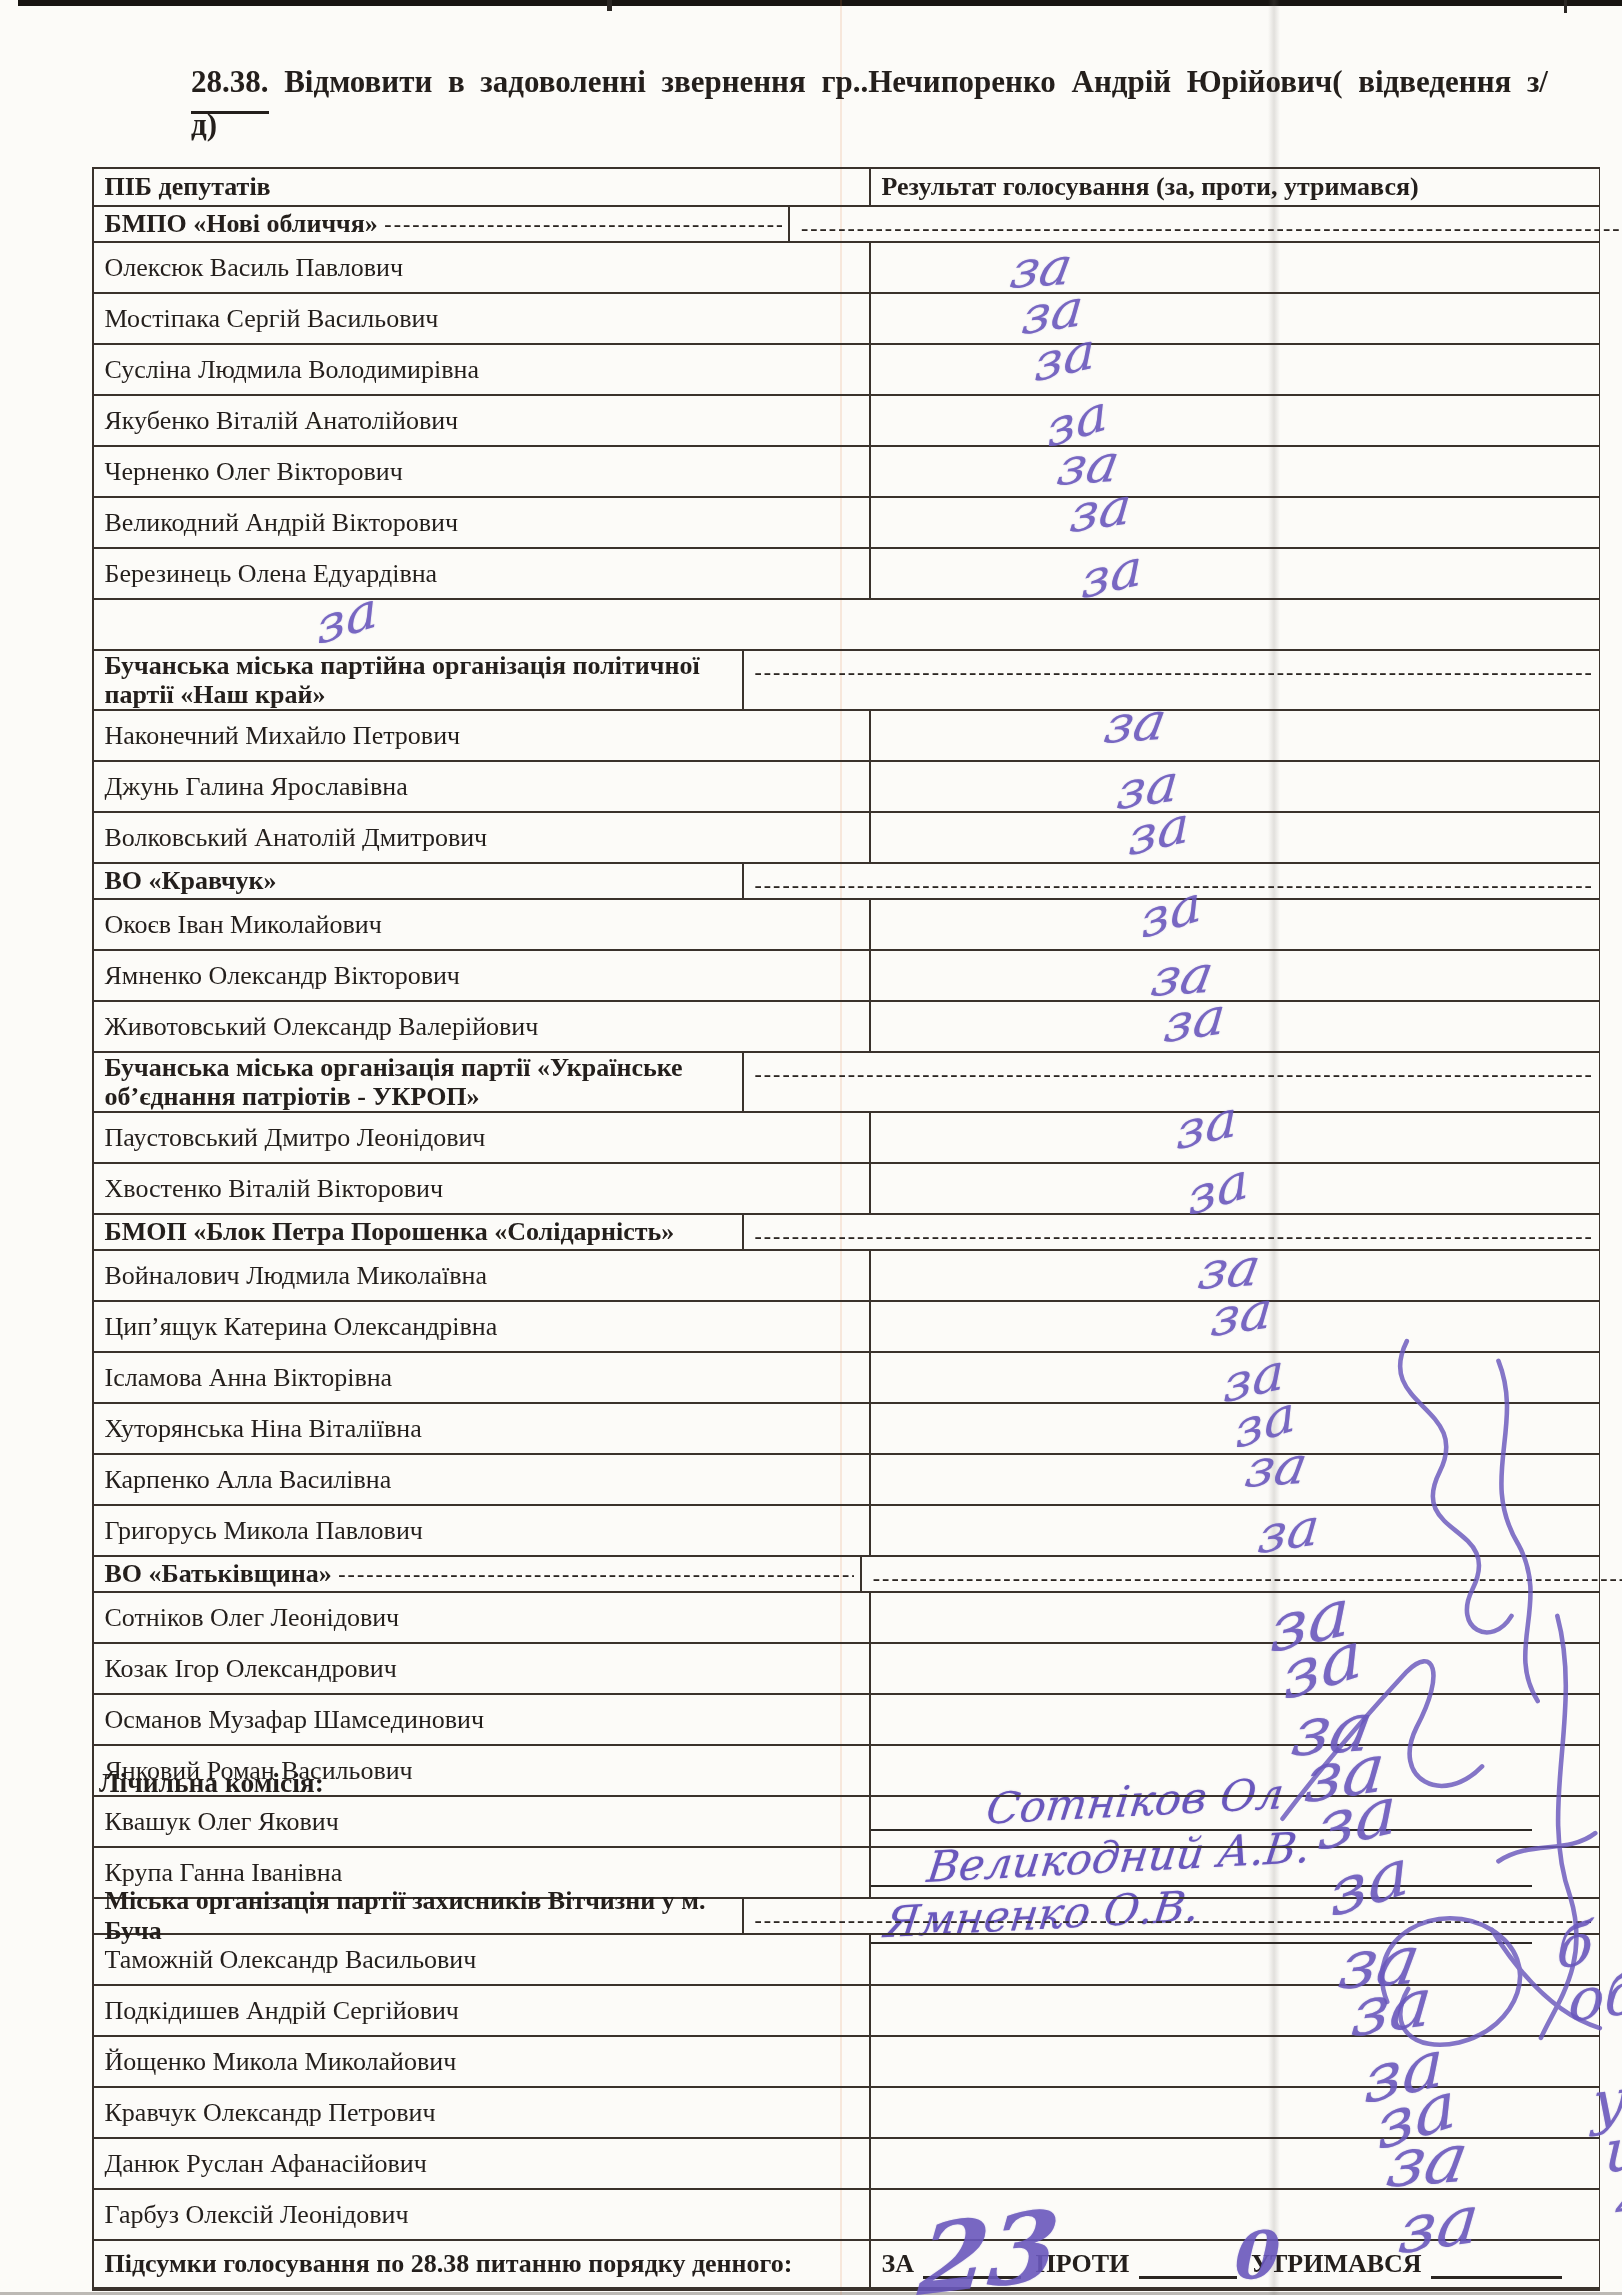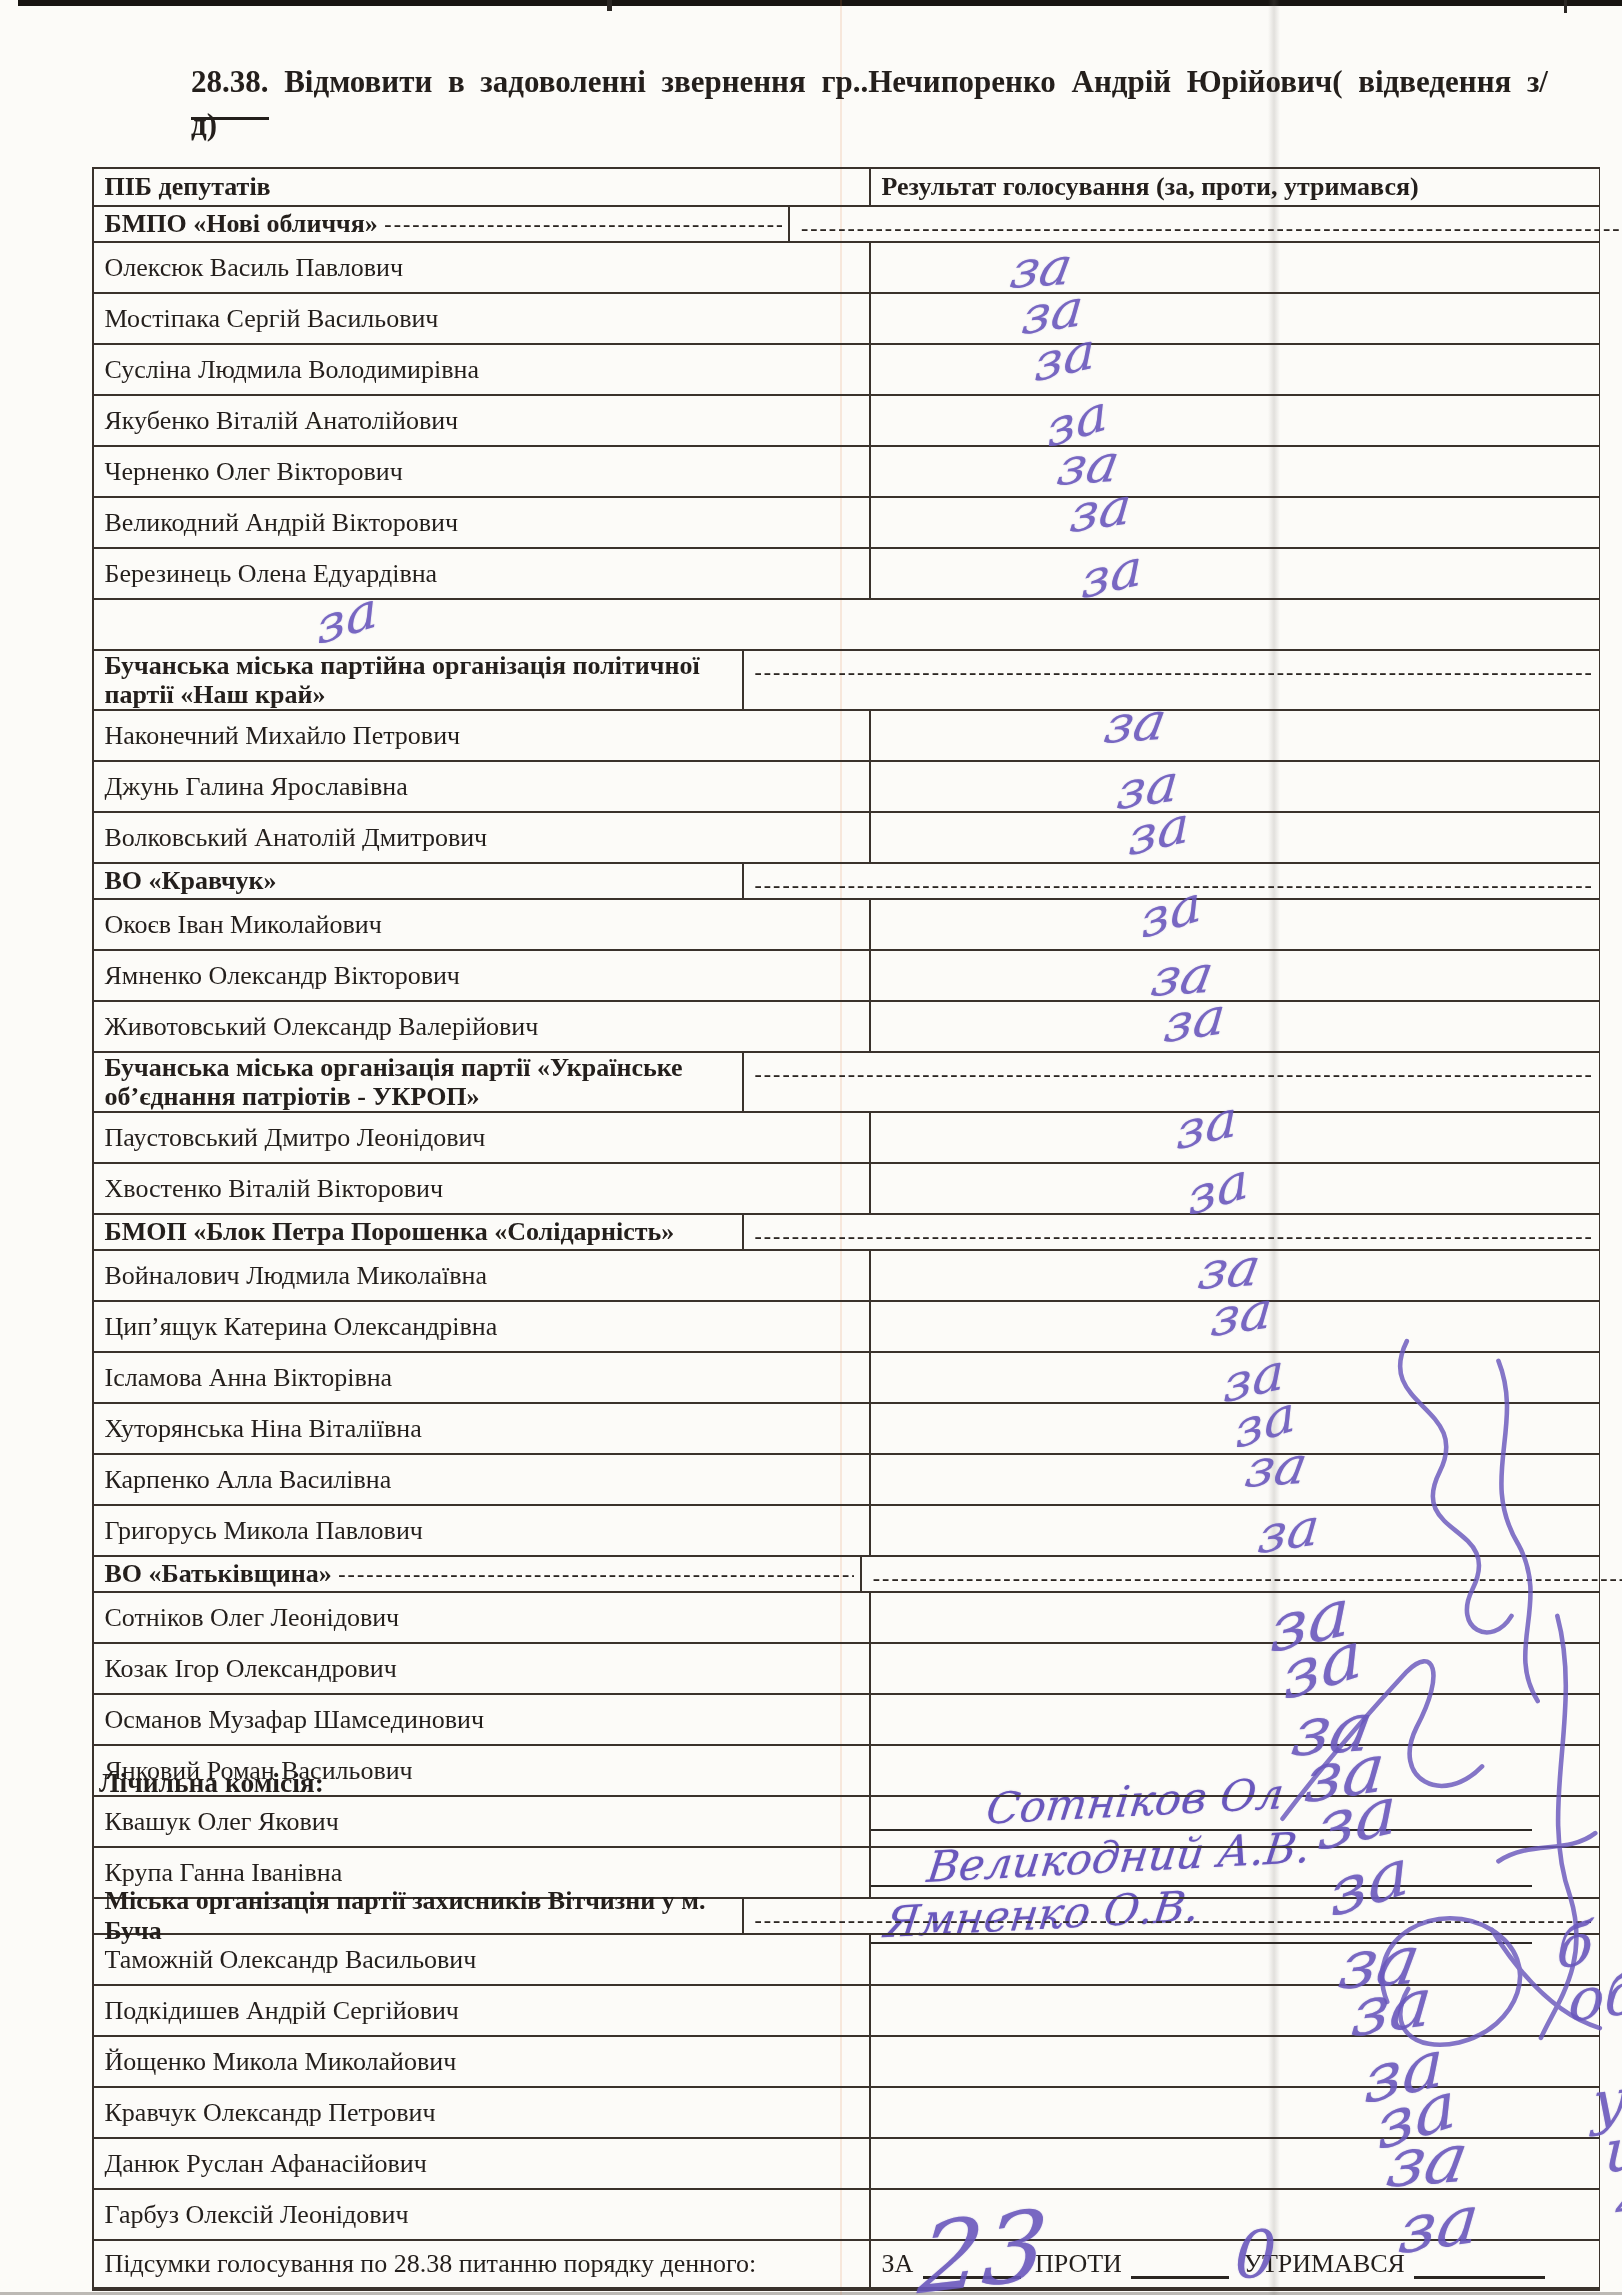--- a/index.html
+++ b/index.html
@@ -9,30 +9,30 @@
   .scan-top{position:absolute;left:18.3px;top:0;width:1604px;height:5.9px;background:#181512;}
   .scan-bottom{position:absolute;left:0;top:2292px;width:1623px;height:3.9px;background:rgba(70,64,58,.35);}
   .fold-gray{position:absolute;top:0;left:1268px;width:11.8px;height:2295px;
              background:linear-gradient(90deg,rgba(120,115,110,0),rgba(120,115,110,.20),rgba(120,115,110,0));}
   .fold-warm{position:absolute;top:0;left:840px;width:2px;height:2295px;background:rgba(225,130,70,.16);}
   .tick1{position:absolute;left:607px;top:0;width:4.6px;height:10.5px;background:#2b2724;}
   .tick2{position:absolute;left:1564px;top:0;width:3.3px;height:13px;background:#2b2724;}
   
   .title{position:absolute;left:191px;top:60px;width:1357px;font-size:31px;line-height:43px;
          font-weight:bold;text-align:justify;word-spacing:7.9px;}
-  .tnum{border-bottom:3.3px solid #241f1c;padding-bottom:18px;}
+  .tnum{border-bottom:3.3px solid #241f1c;padding-bottom:12px;}
   
   .vote-table{position:absolute;left:92px;top:167px;width:1505px;
               border:2px solid #3a322c;border-right-width:1.3px;z-index:1;}
   .row{display:flex;box-sizing:border-box;border-bottom:2px solid #3a322c;}
   .row.deputy{height:51px;}
   .row.party{height:36px;}
   .row.party2{height:60px;}
   .row.header{height:38px;}
-  .row.summary{height:48px;}
+  .row.summary{height:48px;font-weight:bold;}
   .cell{box-sizing:border-box;overflow:visible;}
   .cell.name{width:777px;border-right:2px solid #3a322c;display:flex;align-items:center;
              padding:0 6.5px 0 10.5px;font-size:26px;}
   .cell.result{flex:1;position:relative;padding:0 5.2px 0 10.5px;font-size:26px;}
   .row.header .cell{font-weight:bold;display:flex;align-items:center;}
   .row.party .cell.name,.row.party2 .cell.name{font-weight:bold;}
   .row.party2 .cell.name{line-height:29.4px;}
   .fill{flex:1;overflow:hidden;white-space:nowrap;font-weight:bold;letter-spacing:2px;
         font-size:22px;color:#2c2622;margin-left:6.5px;}
   .cell.result .fill{display:block;margin:7.9px 0 0 0;}

